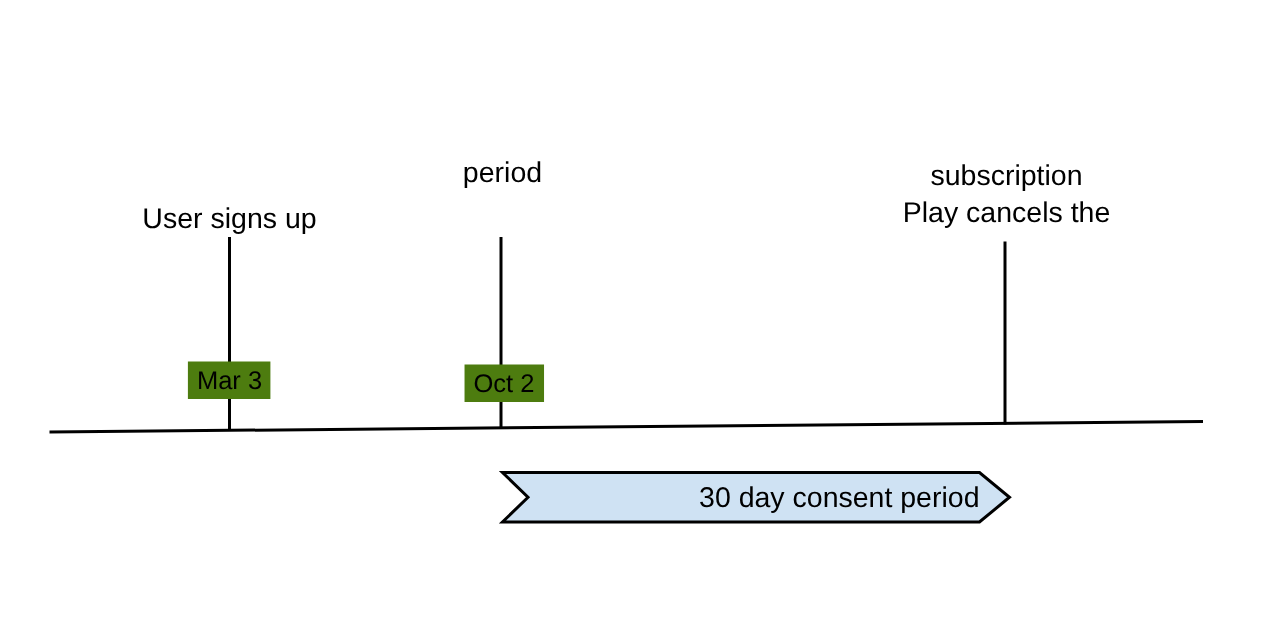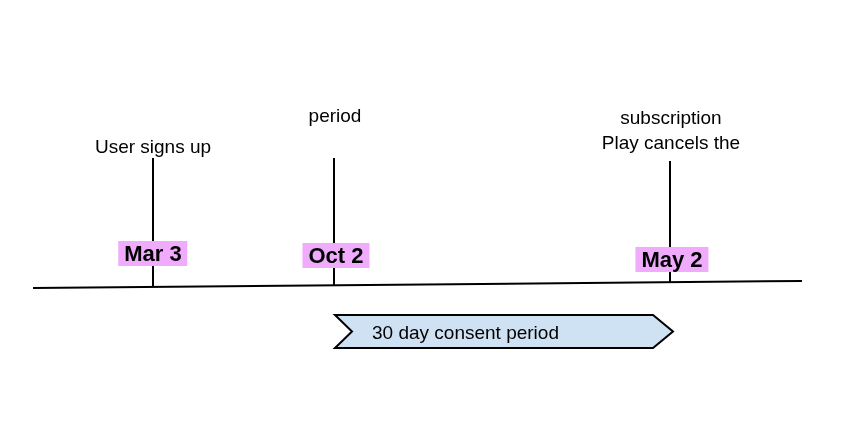--- a/index.html
+++ b/index.html
@@ -24,35 +24,34 @@
     position: absolute;
     text-align: center;
     font-size: 19px;
     line-height: 25px;
     color: #000000;
   }
   .event-title div { display: block; }
   .date-badge {
     position: absolute;
     transform: translateX(-50%);
-    background: #f0abfc;
+    background: #4d7c0f;
     color: #000000;
-    font-size: 22px;
+    font-size: 17px;
     line-height: 25px;
     height: 25px;
     padding: 0 6px;
     white-space: nowrap;
-    font-weight: bold;
   }
   .banner-label {
     position: absolute;
-    left: 372px;
+    left: 352px;
     top: 320px;
     width: 301px;
-    text-align: left;
+    text-align: right;
     font-size: 19px;
     line-height: 25px;
     color: #000000;
     white-space: nowrap;
   }
 </style>
 </head>
 <body>
 
 <div class="stage">
@@ -76,17 +75,16 @@
 
   <div class="event-title" style="left:255px; top:103px; width:160px;">
     <div>period</div>
   </div>
   <div class="date-badge" style="left:336px; top:243px;">Oct 2</div>
 
   <div class="event-title" style="left:586px; top:105px; width:170px;">
     <div>subscription</div>
     <div>Play cancels the</div>
   </div>
-  <div class="date-badge" style="left:672px; top:247px;">May 2</div>
 
   <div class="banner-label">30 day consent period</div>
 
 </div>
 
 </body></html>

